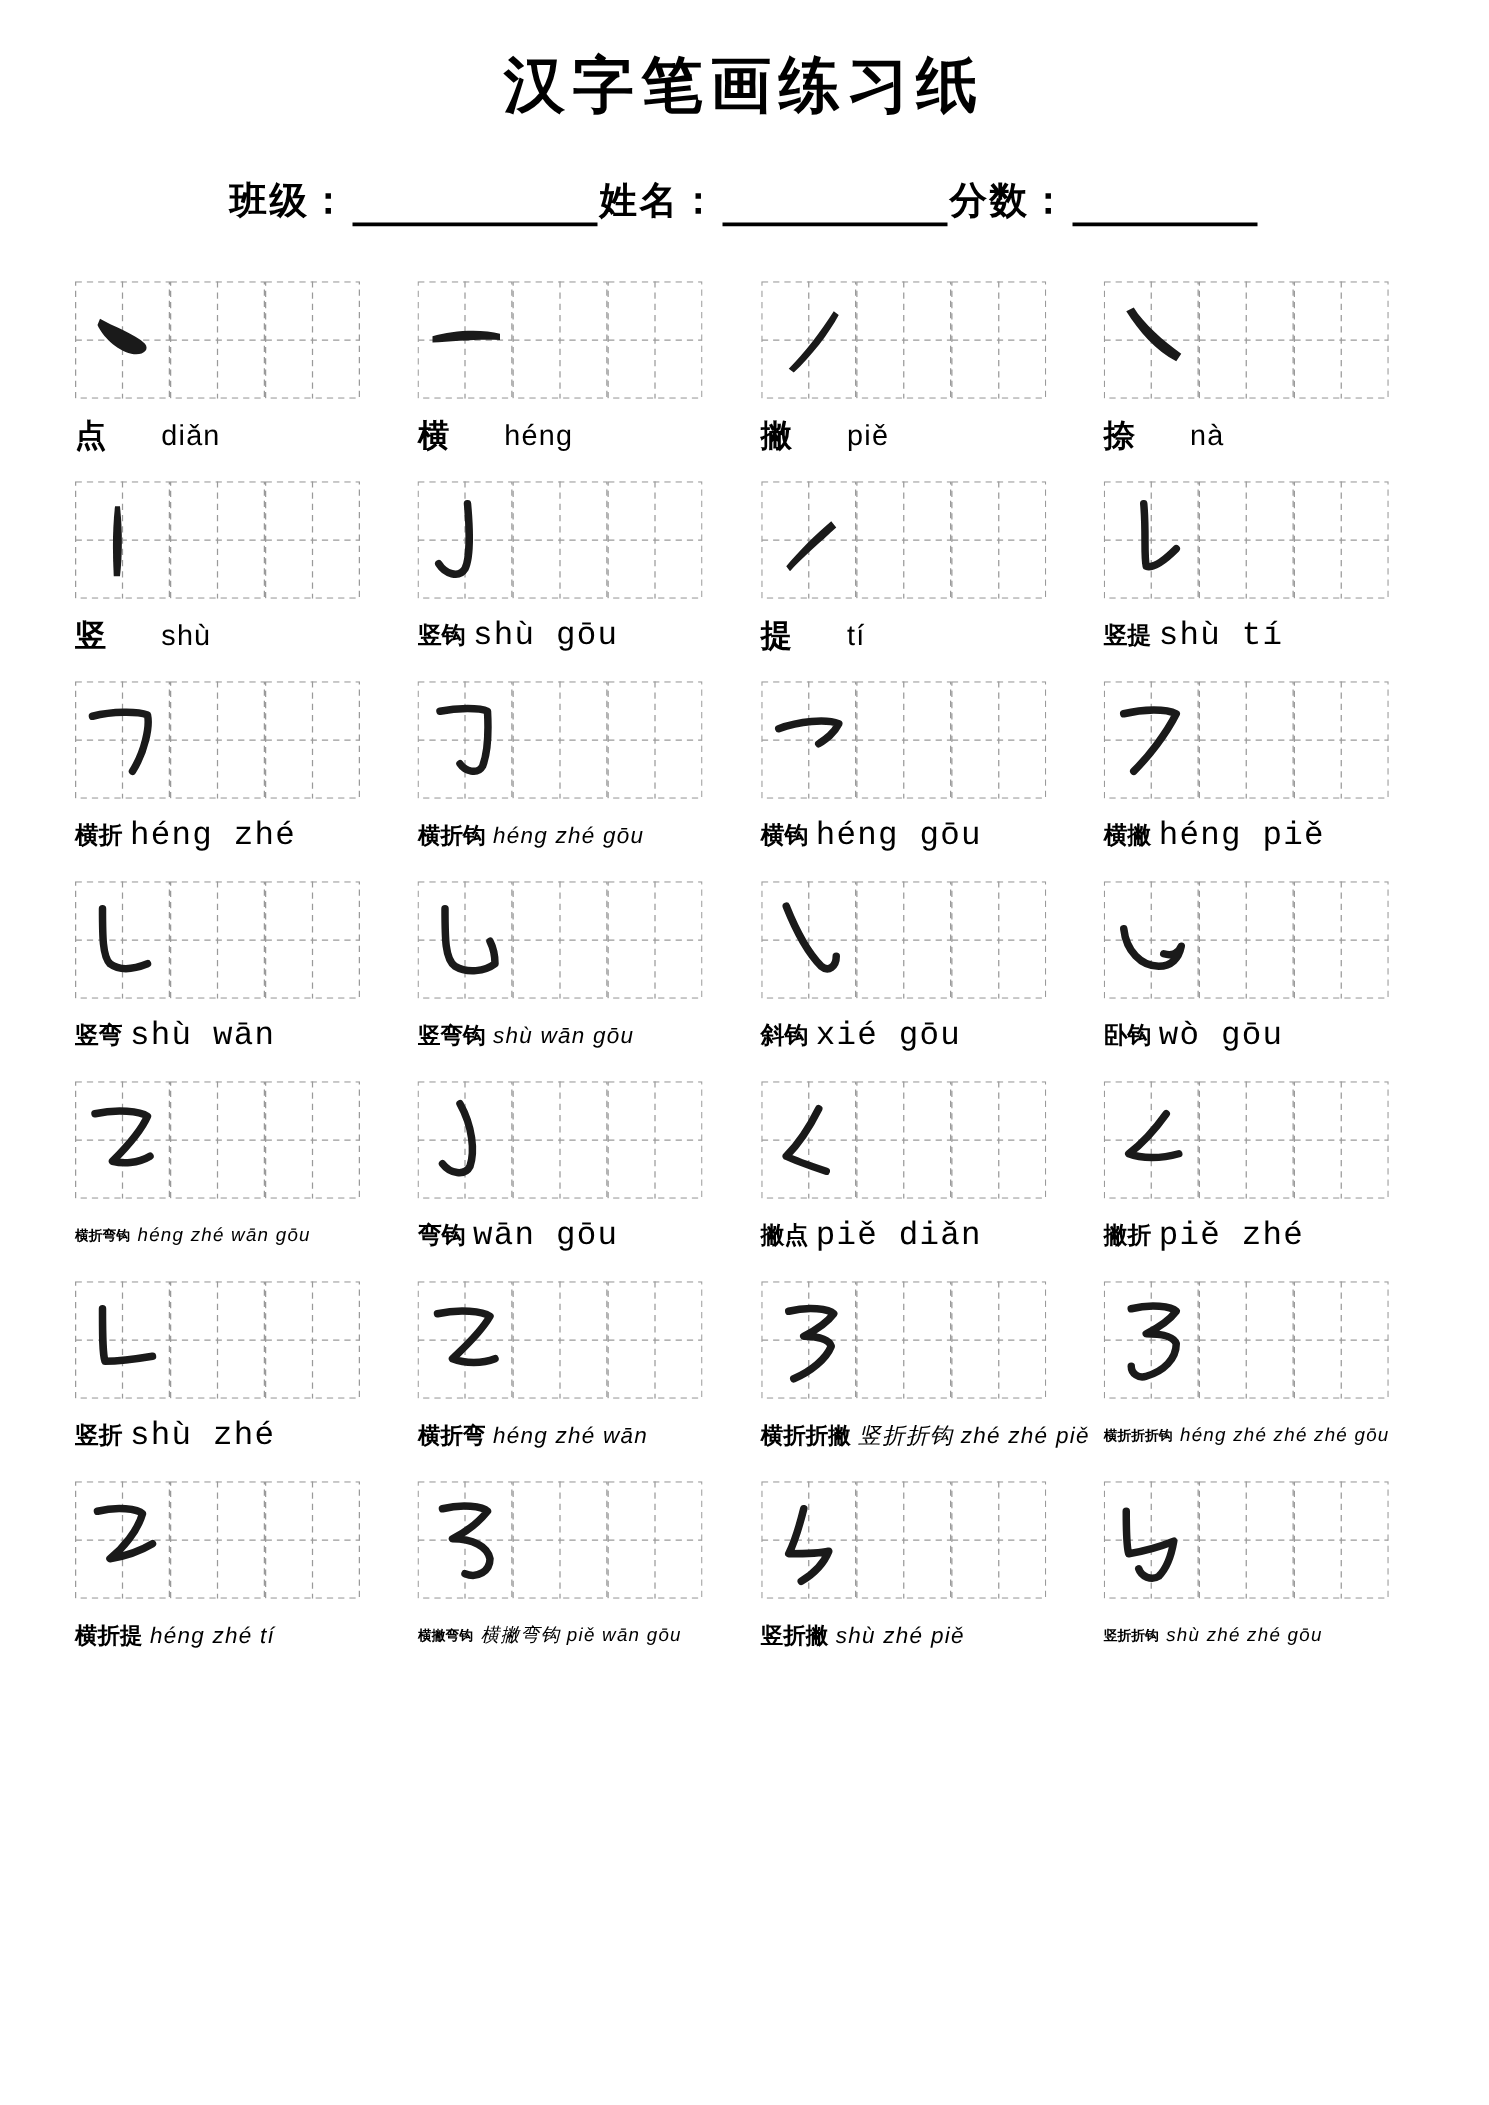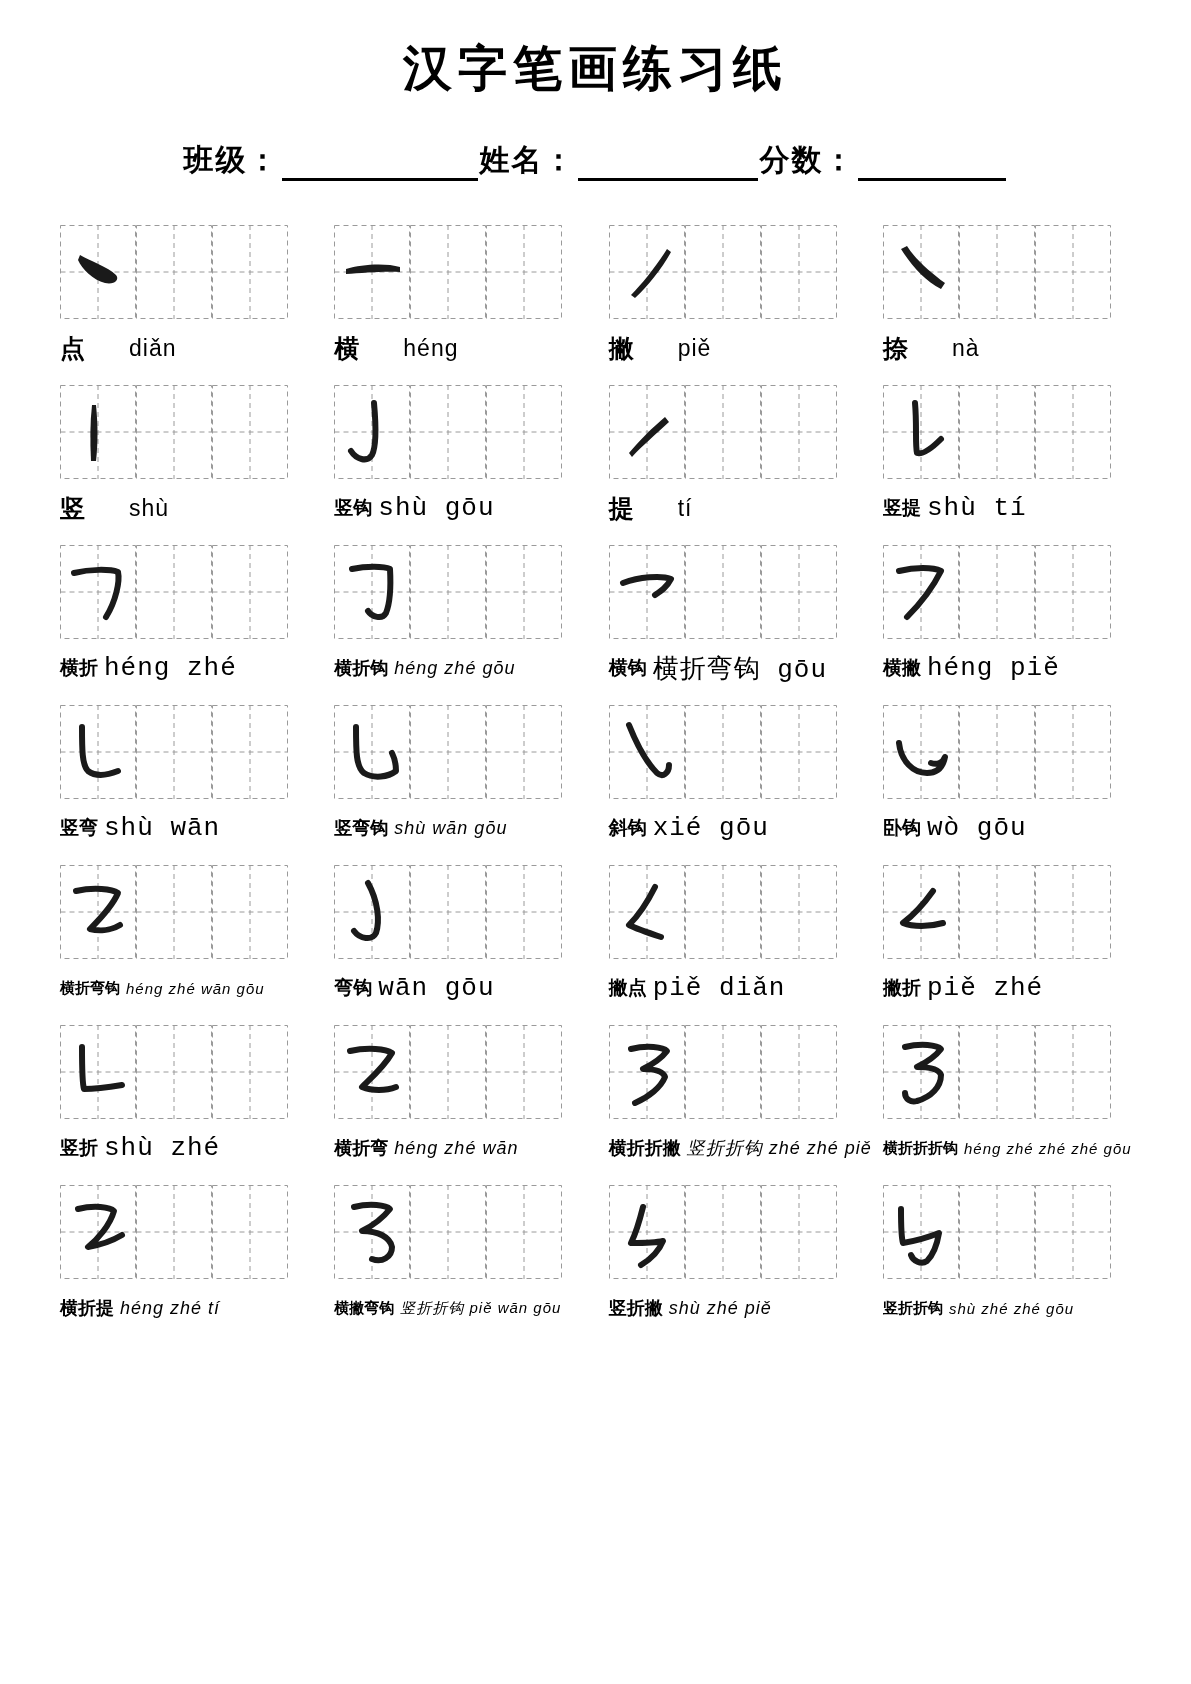--- a/index.html
+++ b/index.html
@@ -95,21 +95,21 @@
   .py {
     font-family: "Liberation Sans", sans-serif;
     letter-spacing: 1px;
   }
   .sz-lg .cn { font-size: 25px; }
   .sz-lg .py { font-size: 23px; margin-left: 38px; }
   .sz-md .cn { font-size: 19px; }
   .sz-md .py { font-size: 26px; font-family: Liberation Mono, monospace; }
   .sz-sm .cn { font-size: 18px; }
   .sz-sm .py { font-size: 18px; font-style: italic; }
-  .sz-xs .cn { font-size: 15px; text-align: center; }
+  .sz-xs .cn { font-size: 11px; text-align: center; }
   .sz-xs .py { font-size: 15px; font-style: italic; }
   .gap { display: inline-block; width: 6px; }
 </style>
 </head>
 <body>
 
 <div class="page">
 
   <div class="title">汉字笔画练习纸</div>
 
@@ -355,21 +355,21 @@
               <line x1="114" y1="0" x2="114" y2="94" stroke="#9a9a9a" stroke-width="1" stroke-dasharray="5,4"></line>
               <rect x="152.5" y="0.5" width="75" height="93" fill="none" stroke="#9a9a9a" stroke-width="1" stroke-dasharray="5,4"></rect>
               <line x1="152.5" y1="47" x2="227.5" y2="47" stroke="#9a9a9a" stroke-width="1" stroke-dasharray="5,4"></line>
               <line x1="190" y1="0" x2="190" y2="94" stroke="#9a9a9a" stroke-width="1" stroke-dasharray="5,4"></line>
               <path d="M14 38 C30 32 52 30 62 34 C58 42 52 46 46 50" fill="none" stroke="#1a1a1a" stroke-width="6" stroke-linecap="round" stroke-linejoin="round"></path>
             </svg>
           </div>
           <div class="caption sz-md">
             <span class="cn">横钩</span>
             <span class="gap"></span>
-            <span class="py">横折弯钩 gōu</span>
+            <span class="py">héng gōu</span>
           </div>
         </div>
         <div class="cell">
           <div class="boxes">
             <svg width="228" height="94" viewBox="0 0 228 94">
               <rect x="0.5" y="0.5" width="75" height="93" fill="none" stroke="#9a9a9a" stroke-width="1" stroke-dasharray="5,4"></rect>
               <line x1="0.5" y1="47" x2="75.5" y2="47" stroke="#9a9a9a" stroke-width="1" stroke-dasharray="5,4"></line>
               <line x1="38" y1="0" x2="38" y2="94" stroke="#9a9a9a" stroke-width="1" stroke-dasharray="5,4"></line>
               <rect x="76.5" y="0.5" width="75" height="93" fill="none" stroke="#9a9a9a" stroke-width="1" stroke-dasharray="5,4"></rect>
               <line x1="76.5" y1="47" x2="151.5" y2="47" stroke="#9a9a9a" stroke-width="1" stroke-dasharray="5,4"></line>
@@ -678,21 +678,21 @@
               <line x1="114" y1="0" x2="114" y2="94" stroke="#9a9a9a" stroke-width="1" stroke-dasharray="5,4"></line>
               <rect x="152.5" y="0.5" width="75" height="93" fill="none" stroke="#9a9a9a" stroke-width="1" stroke-dasharray="5,4"></rect>
               <line x1="152.5" y1="47" x2="227.5" y2="47" stroke="#9a9a9a" stroke-width="1" stroke-dasharray="5,4"></line>
               <line x1="190" y1="0" x2="190" y2="94" stroke="#9a9a9a" stroke-width="1" stroke-dasharray="5,4"></line>
               <path d="M20 22 C36 18 52 20 56 24 C48 34 36 42 28 46 C44 46 56 52 58 62 C58 72 48 78 38 74" fill="none" stroke="#1a1a1a" stroke-width="6" stroke-linecap="round" stroke-linejoin="round"></path>
             </svg>
           </div>
           <div class="caption sz-xs">
             <span class="cn">横撇弯钩</span>
             <span class="gap"></span>
-            <span class="py">竖折折钩 piě wān gōu</span>
+            <span class="py">横撇弯钩 piě wān gōu</span>
           </div>
         </div>
         <div class="cell">
           <div class="boxes">
             <svg width="228" height="94" viewBox="0 0 228 94">
               <rect x="0.5" y="0.5" width="75" height="93" fill="none" stroke="#9a9a9a" stroke-width="1" stroke-dasharray="5,4"></rect>
               <line x1="0.5" y1="47" x2="75.5" y2="47" stroke="#9a9a9a" stroke-width="1" stroke-dasharray="5,4"></line>
               <line x1="38" y1="0" x2="38" y2="94" stroke="#9a9a9a" stroke-width="1" stroke-dasharray="5,4"></line>
               <rect x="76.5" y="0.5" width="75" height="93" fill="none" stroke="#9a9a9a" stroke-width="1" stroke-dasharray="5,4"></rect>
               <line x1="76.5" y1="47" x2="151.5" y2="47" stroke="#9a9a9a" stroke-width="1" stroke-dasharray="5,4"></line>

